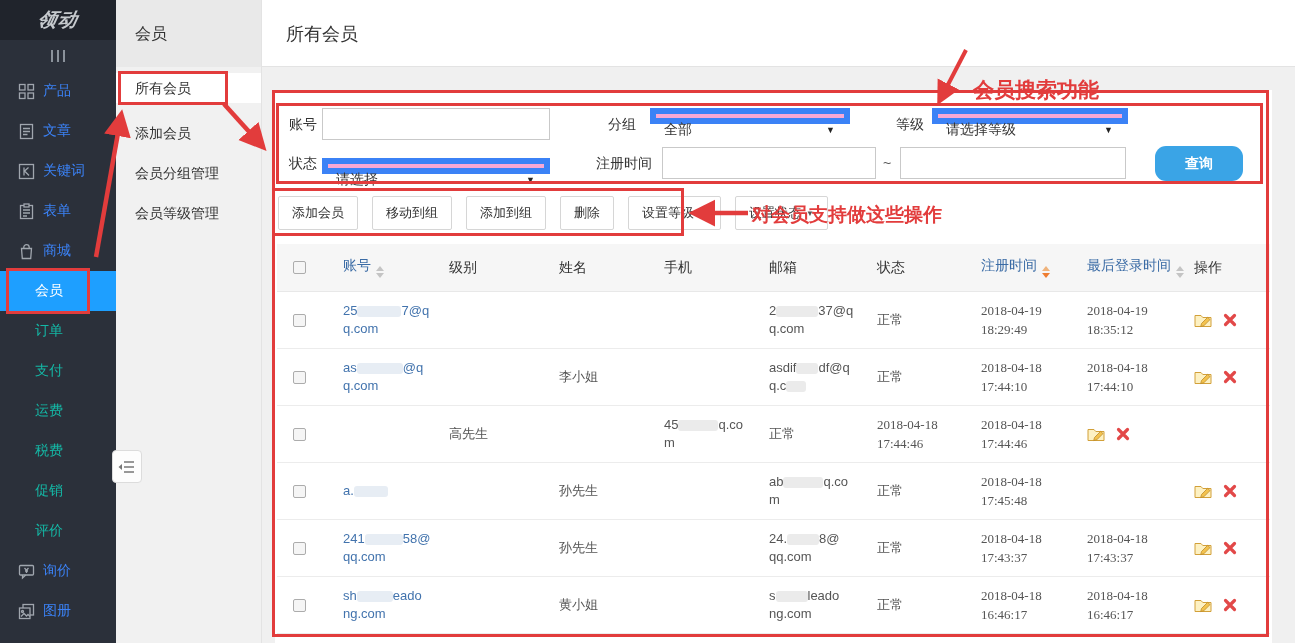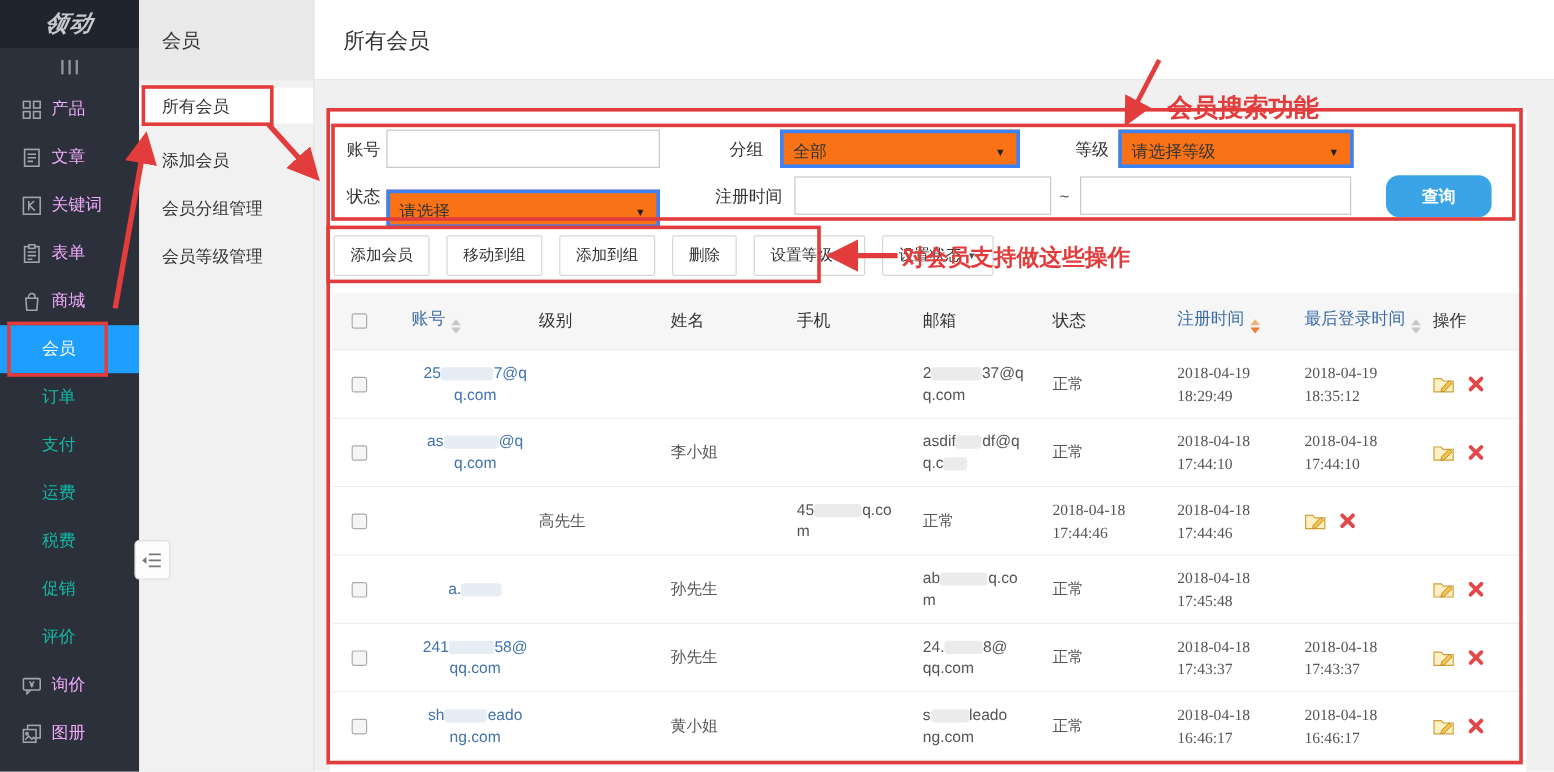--- a/index.html
+++ b/index.html
@@ -7,21 +7,21 @@
   body { position:relative; overflow:hidden; background:#f0f0f0;
          font-family:"Liberation Sans","DejaVu Sans",sans-serif; font-size:14px; color:#333; }
 
   
   #dark { position:absolute; left:0; top:0; width:116px; height:643px; background:#2b303a; z-index:2; }
   #logo { height:40px; background:#20242c; display:flex; align-items:center; justify-content:center; }
   #logo .logo-text { color:#c6cace; font-style:italic; font-weight:bold; font-size:19px;
                      transform:skewX(-12deg); letter-spacing:1px; }
   #toggle { height:31px; display:flex; align-items:center; justify-content:center; cursor:pointer; }
   #toggle span { display:inline-block; width:2px; height:12px; background:#8b929b; margin:0 2px; }
-  .ditem { height:40px; display:flex; align-items:center; color:#f0abfc; font-size:14px; cursor:pointer; }
+  .ditem { height:40px; display:flex; align-items:center; color:#3b82f6; font-size:14px; cursor:pointer; }
   .ditem .ic { width:17px; height:17px; margin:0 8px 0 18px; flex:0 0 17px; }
   .ditem .ic svg { width:17px; height:17px; display:block; }
   .ditem.sub { padding-left:35px; color:#14b8a6; }
   .ditem.active { background:#1e9fff; color:#fff; }
 
   
   #light { position:absolute; left:116px; top:0; width:146px; height:643px; background:#f1f1f1;
            border-right:1px solid #e3e3e3; z-index:2; }
   #light-title { height:67px; background:#e9e9e9; padding:24px 0 0 19px; font-size:16px; color:#333; }
   #light-items { padding-top:6px; }
@@ -34,21 +34,21 @@
   
   #main-header { position:absolute; left:262px; right:0; top:0; height:67px; background:#fff;
                  border-bottom:1px solid #e3e3e3; z-index:1; }
   #page-title { position:absolute; left:24px; top:22px; font-size:18px; color:#333; }
   #card { position:absolute; left:275px; top:90px; width:997px; height:553px; background:#fff; z-index:1; }
 
   
   .flabel { position:absolute; font-size:14px; color:#333; line-height:32px; text-align:right; z-index:4; }
   .finput { position:absolute; height:32px; border:1px solid #c9c9c9; background:#fff; padding:0 8px;
             font-size:14px; font-family:inherit; z-index:4; outline:none; }
-  .fselect { position:absolute; height:32px; border:3px solid #3b82f6; background:#f97316; line-height:30px;
+  .fselect { position:absolute; height:16px; border:6px solid #3b82f6; background:#f9a8d4; line-height:30px;
              padding-left:8px; font-size:14px; color:#333; cursor:pointer; z-index:4; }
   .fselect .caret { position:absolute; right:9px; top:1px; font-size:9px; color:#222; line-height:30px; }
   #tilde { position:absolute; left:883px; top:147px; line-height:32px; color:#555; z-index:4; }
   #search-btn { position:absolute; left:1155px; top:146px; width:88px; height:35px; background:#3aa4e6;
                 color:#fff; font-size:14px; font-weight:bold; border:none; border-radius:11px; cursor:pointer;
                 z-index:4; font-family:inherit; }
 
   
   #actions { position:absolute; left:278px; top:196px; display:flex; gap:14px; z-index:4; }
   .abtn { height:34px; line-height:32px; padding:0 13px; background:#fff; border:1px solid #d6d6d6;
@@ -63,21 +63,21 @@
   .tr { height:57px; border-bottom:1px solid #ececec; font-size:13px; color:#555; background:#fff; }
   .cb { width:13px; height:13px; border:1px solid #acacac; background:#f5f5f5; border-radius:2px; cursor:pointer; }
   .th-blue { color:#3a6ba5; cursor:pointer; }
   .sort { display:inline-flex; flex-direction:column; margin-left:5px; vertical-align:-1px; }
   .car { width:0; height:0; border-left:4px solid transparent; border-right:4px solid transparent; }
   .car.up { border-bottom:5px solid #c4c4c4; margin-bottom:2px; }
   .car.dn { border-top:5px solid #c4c4c4; }
   .sort.orange .up { border-bottom-color:#efb37c; }
   .sort.orange .dn { border-top-color:#ee7d31; }
   .lines { line-height:18px; }
-  .link { color:#4273ad; cursor:pointer;text-align:center; }
+  .link { color:#4273ad; cursor:pointer; }
   .redact { display:inline-block; height:11px; border-radius:3px; background:#e7edf4; vertical-align:middle; }
   .tr .em .redact { background:#ebebeb; }
   .dt { line-height:19px;font-family:Liberation Serif, serif; }
   .ops { display:flex; align-items:center; gap:11px; }
   .ops svg { cursor:pointer; display:block; }
 
   
   .rbox { position:absolute; border:3px solid #e23c3c; z-index:40; pointer-events:none; }
   #arrows { position:absolute; left:0; top:0; width:1295px; height:643px; z-index:41; pointer-events:none; }
   .ann { position:absolute; color:#e23c3c; font-weight:bold; z-index:41; pointer-events:none; }

